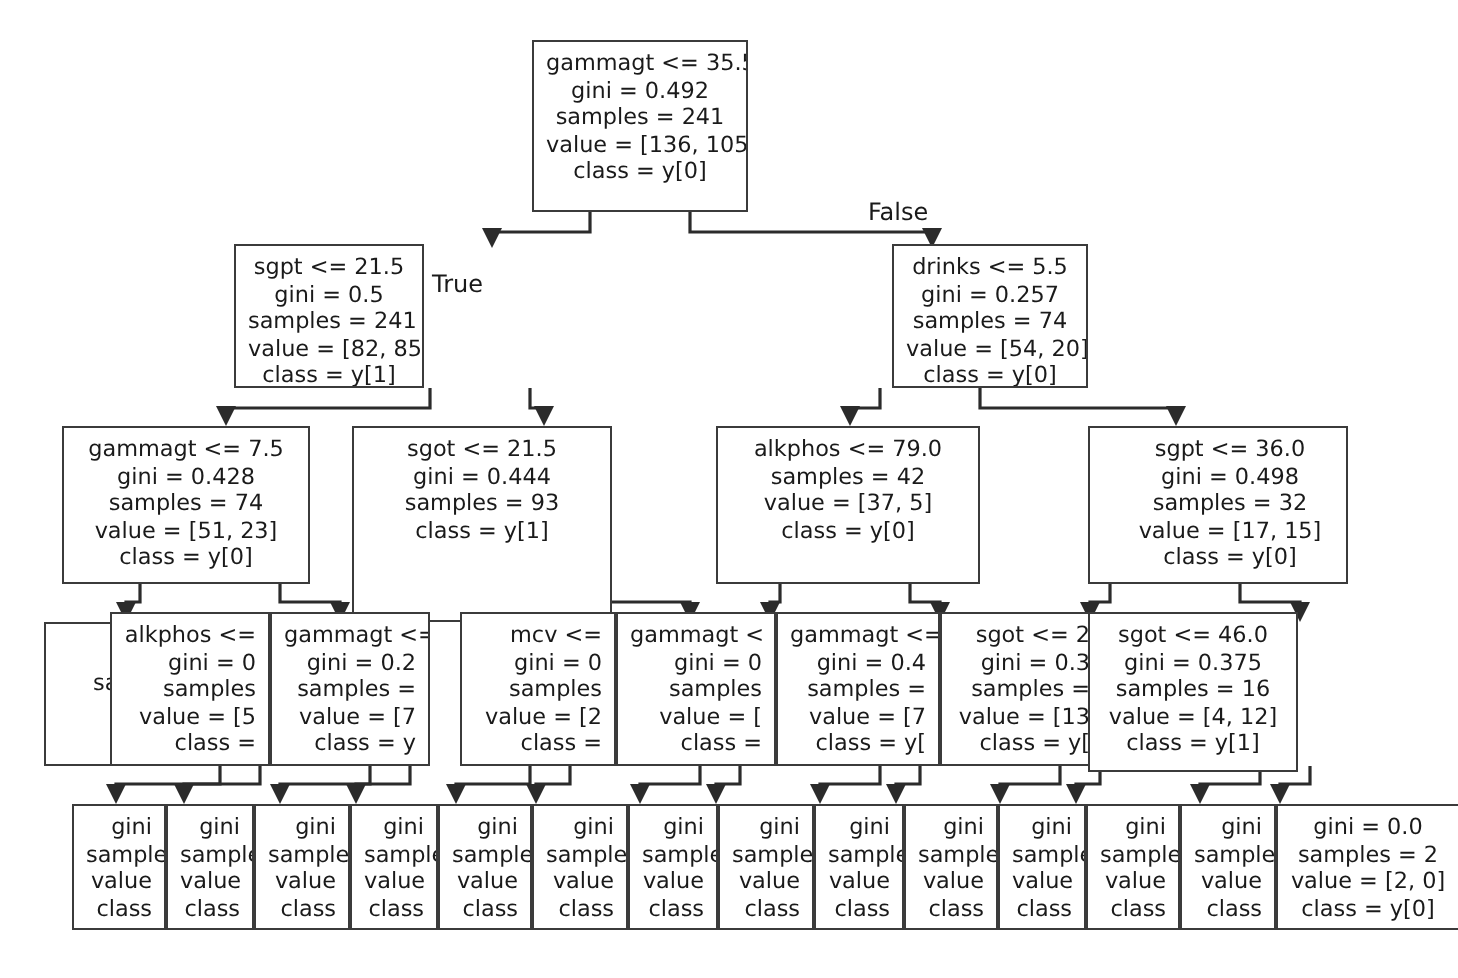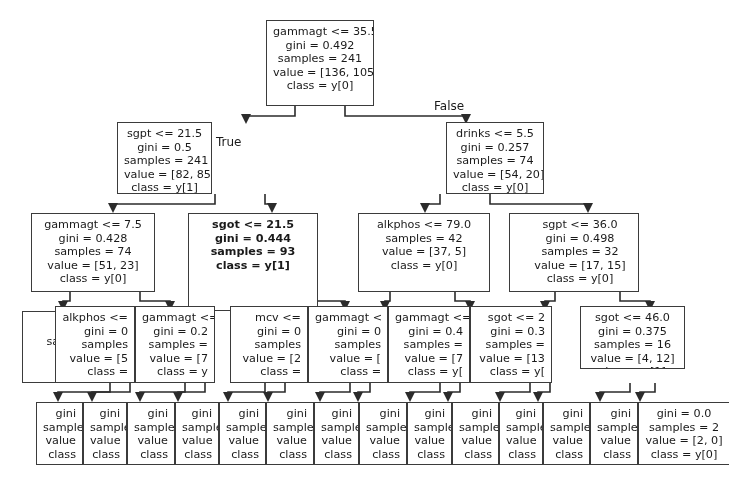--- a/index.html
+++ b/index.html
@@ -146,35 +146,35 @@
   </div>
 
   <div class="node center" style="left:31px;top:213px;width:124px;height:79px;">
     <span class="ln">gammagt &lt;= 7.5</span>
     <span class="ln">gini = 0.428</span>
     <span class="ln">samples = 74</span>
     <span class="ln">value = [51, 23]</span>
     <span class="ln">class = y[0]</span>
   </div>
 
-  <div class="node center" style="left:188px;top:213px;width:130px;height:98px;font-weight:bold;">
+  <div class="node center" style="left:176px;top:213px;width:130px;height:98px;">
     <span class="ln">sgot &lt;= 21.5</span>
     <span class="ln">gini = 0.444</span>
     <span class="ln">samples = 93</span>
     <span class="ln">class = y[1]</span>
   </div>
 
   <div class="node center" style="left:358px;top:213px;width:132px;height:79px;">
     <span class="ln">alkphos &lt;= 79.0</span>
     <span class="ln">samples = 42</span>
     <span class="ln">value = [37, 5]</span>
     <span class="ln">class = y[0]</span>
   </div>
 
-  <div class="node center" style="left:509px;top:213px;width:130px;height:79px;padding-left:18px;">
+  <div class="node center" style="left:544px;top:213px;width:130px;height:79px;padding-left:18px;">
     <span class="ln">sgpt &lt;= 36.0</span>
     <span class="ln">gini = 0.498</span>
     <span class="ln">samples = 32</span>
     <span class="ln">value = [17, 15]</span>
     <span class="ln">class = y[0]</span>
   </div>
 
   <div class="node" style="left:22px;top:311px;width:78px;height:72px;z-index:1;padding-top:9px;">
     <span class="ln">gini</span>
     <span class="ln">samples</span>
@@ -223,21 +223,21 @@
   </div>
 
   <div class="node" style="left:470px;top:306px;width:82px;height:77px;z-index:7;">
     <span class="ln">sgot &lt;= 2</span>
     <span class="ln">gini = 0.3</span>
     <span class="ln">samples =</span>
     <span class="ln">value = [13</span>
     <span class="ln">class = y[</span>
   </div>
 
-  <div class="node center" style="left:580px;top:306px;width:105px;height:63px;z-index:8;">
+  <div class="node center" style="left:544px;top:306px;width:105px;height:80px;z-index:8;">
     <span class="ln">sgot &lt;= 46.0</span>
     <span class="ln">gini = 0.375</span>
     <span class="ln">samples = 16</span>
     <span class="ln">value = [4, 12]</span>
     <span class="ln">class = y[1]</span>
   </div>
 
   <div class="node" style="left:36px;top:402px;width:47px;height:63px;z-index:1;">
     <span class="ln">gini</span>
     <span class="ln">samples</span>

